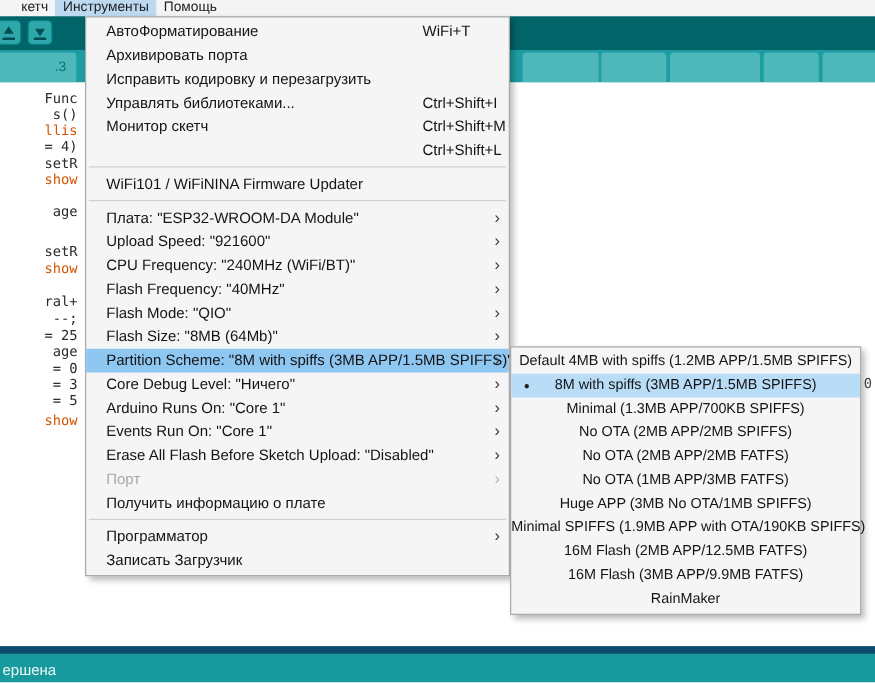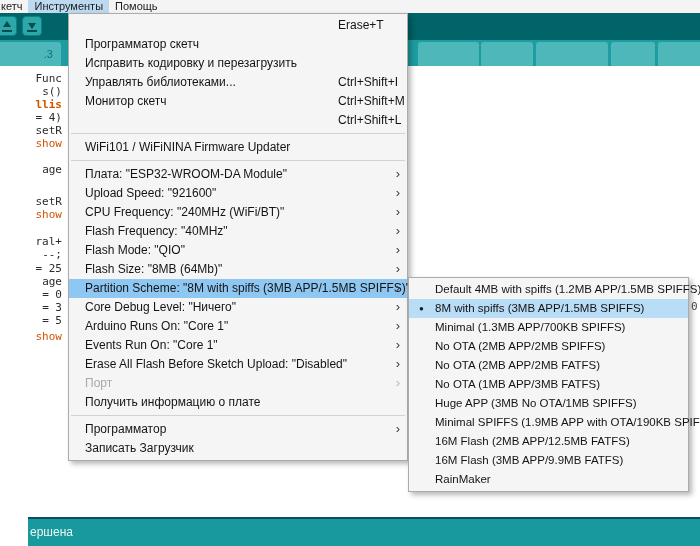--- a/index.html
+++ b/index.html
@@ -3,21 +3,21 @@
 <meta charset="utf-8">
 <style>
   html,body{margin:0;padding:0;background:#ddd;}
   .screen{position:relative;width:700px;height:546px;background:#ffffff;overflow:hidden;
           font-family:"Liberation Sans",sans-serif;-webkit-font-smoothing:antialiased;}
 
   
   .menubar{position:absolute;top:0;left:0;right:0;height:13px;background:#f4f4f4;
            display:flex;align-items:stretch;font-size:11px;color:#1c1c1c;}
   .menubar-item{padding:0 6px;line-height:13px;white-space:nowrap;cursor:default;}
-  .menubar-item:first-child{padding-left:1px;}
+  .menubar-item:first-child{padding-left:17px;}
   .menubar-item.active{background:#bcd9f0;}
 
   
   .toolbar{position:absolute;top:13px;left:0;right:0;height:27px;background:#006468;}
   .tb-btn{position:absolute;top:3px;width:20px;height:20px;background:#2ea7ab;
           border:1px solid #0a8387;border-radius:4px;box-sizing:border-box;}
   .tb-btn .tri-up{position:absolute;left:5px;top:4px;width:0;height:0;
           border-left:4px solid transparent;border-right:4px solid transparent;
           border-bottom:6px solid #014e52;}
   .tb-btn .tri-down{position:absolute;left:5px;top:6px;width:0;height:0;
@@ -36,40 +36,40 @@
   .code-frag{position:absolute;left:0;width:62px;text-align:right;white-space:pre;
              font-family:"DejaVu Sans Mono","Liberation Mono",monospace;
              font-size:11px;line-height:13px;color:#2b2b2b;}
   .code-frag.function{color:#d35400;}
   .stray-frag{position:absolute;left:691px;top:300px;
              font-family:"DejaVu Sans Mono","Liberation Mono",monospace;
              font-size:11px;color:#4a4a4a;}
 
   
   .statusbar{position:absolute;left:0;right:0;bottom:0;height:29px;background:#17999d;
-             border-top:2px solid #0c4a6e;box-sizing:border-box;color:#eef7f7;font-size:12px;margin-left:28px;}
+             border-top:6px solid #0c4a6e;box-sizing:border-box;color:#eef7f7;font-size:12px;}
   .status-text{position:absolute;left:2px;top:6px;}
 
   
   .menu-panel{position:absolute;left:68px;top:13px;width:340px;background:#f5f5f5;
               border:1px solid #ababab;box-shadow:3px 3px 5px rgba(0,0,0,.28);
               padding:2px 0;box-sizing:border-box;z-index:5;}
   .submenu-panel{position:absolute;left:408px;top:277px;width:281px;background:#f5f5f5;
               border:1px solid #ababab;box-shadow:3px 3px 5px rgba(0,0,0,.28);
               padding:2px 0;box-sizing:border-box;z-index:6;}
   .menu-row{position:relative;height:19px;line-height:19px;font-size:12px;color:#141414;
             padding-left:16px;white-space:nowrap;cursor:default;}
   .menu-row.highlighted{background:#8fc7f3;}
   .menu-row.disabled{color:#a8a8a8;}
   .menu-row .shortcut{position:absolute;left:269px;top:0;}
   .submenu-arrow{position:absolute;right:7px;top:-1px;font-size:13px;color:#3a3a3a;}
   .menu-row.disabled .submenu-arrow{color:#b5b5b5;}
   .menu-sep{height:1px;background:#d2d2d2;margin:3px 2px 4px 2px;}
   .sub-row{position:relative;height:19px;line-height:19px;font-size:11.5px;color:#141414;
-           padding-left:26px;white-space:nowrap;cursor:default;}
+           white-space:nowrap;cursor:default;text-align:center;}
   .sub-row.selected{background:#b9dcf7;}
   .bullet{position:absolute;left:10px;top:0;font-size:8px;color:#1d1d1d;}
 </style>
 </head>
 <body>
 
 <div class="screen">
 
   <div class="menubar" id="menubar">
       <span class="menubar-item">кетч</span>
@@ -96,21 +96,21 @@
     <div class="tab" style="left:481px;width:52px;"></div>
     <div class="tab" style="left:536px;width:72px;"></div>
     <div class="tab" style="left:611px;width:44px;"></div>
     <div class="tab" style="left:658px;width:46px;"></div>
   </div>
 
   <div class="editor"></div>
   <div id="code-layer">
       <span class="code-frag plain" style="top: 72px;">Func</span>
       <span class="code-frag plain" style="top: 85px;">s()</span>
-      <span class="code-frag function" style="top: 98px; font-weight: bold;">llis</span>
+      <span class="code-frag function" style="top: 98px;">llis</span>
       <span class="code-frag plain" style="top: 111px;">= 4)</span>
       <span class="code-frag plain" style="top: 124px;">setR</span>
       <span class="code-frag function" style="top: 137px;">show</span>
       <span class="code-frag plain" style="top: 163px;">age</span>
       <span class="code-frag plain" style="top: 195px;">setR</span>
       <span class="code-frag function" style="top: 208px;">show</span>
       <span class="code-frag plain" style="top: 235px;">ral+</span>
       <span class="code-frag plain" style="top: 248px;">--;</span>
       <span class="code-frag plain" style="top: 262px;">= 25</span>
       <span class="code-frag plain" style="top: 275px;">age</span>
@@ -119,22 +119,22 @@
       <span class="code-frag plain" style="top: 314px;">= 5</span>
       <span class="code-frag function" style="top: 330px;">show</span>
     </div>
   <span class="stray-frag">0</span>
 
   <div class="statusbar">
     <span class="status-text">ершена</span>
   </div>
 
   <div class="menu-panel" id="tools-menu">
-      <div class="menu-row"><span class="shortcut">Erase+T</span></div>
-      <div class="menu-row"><span>Программатор скетч</span></div>
+      <div class="menu-row"><span>АвтоФорматирование</span><span class="shortcut">WiFi+T</span></div>
+      <div class="menu-row"><span>Архивировать порта</span></div>
       <div class="menu-row"><span>Исправить кодировку и перезагрузить</span></div>
       <div class="menu-row"><span>Управлять библиотеками...</span><span class="shortcut">Ctrl+Shift+I</span></div>
       <div class="menu-row"><span>Монитор скетч</span><span class="shortcut">Ctrl+Shift+M</span></div>
       <div class="menu-row"><span class="shortcut">Ctrl+Shift+L</span></div>
       <div class="menu-sep"></div>
       <div class="menu-row"><span>WiFi101 / WiFiNINA Firmware Updater</span></div>
       <div class="menu-sep"></div>
       <div class="menu-row"><span>Плата: "ESP32-WROOM-DA Module"</span><span class="submenu-arrow">›</span></div>
       <div class="menu-row"><span>Upload Speed: "921600"</span><span class="submenu-arrow">›</span></div>
       <div class="menu-row"><span>CPU Frequency: "240MHz (WiFi/BT)"</span><span class="submenu-arrow">›</span></div>

